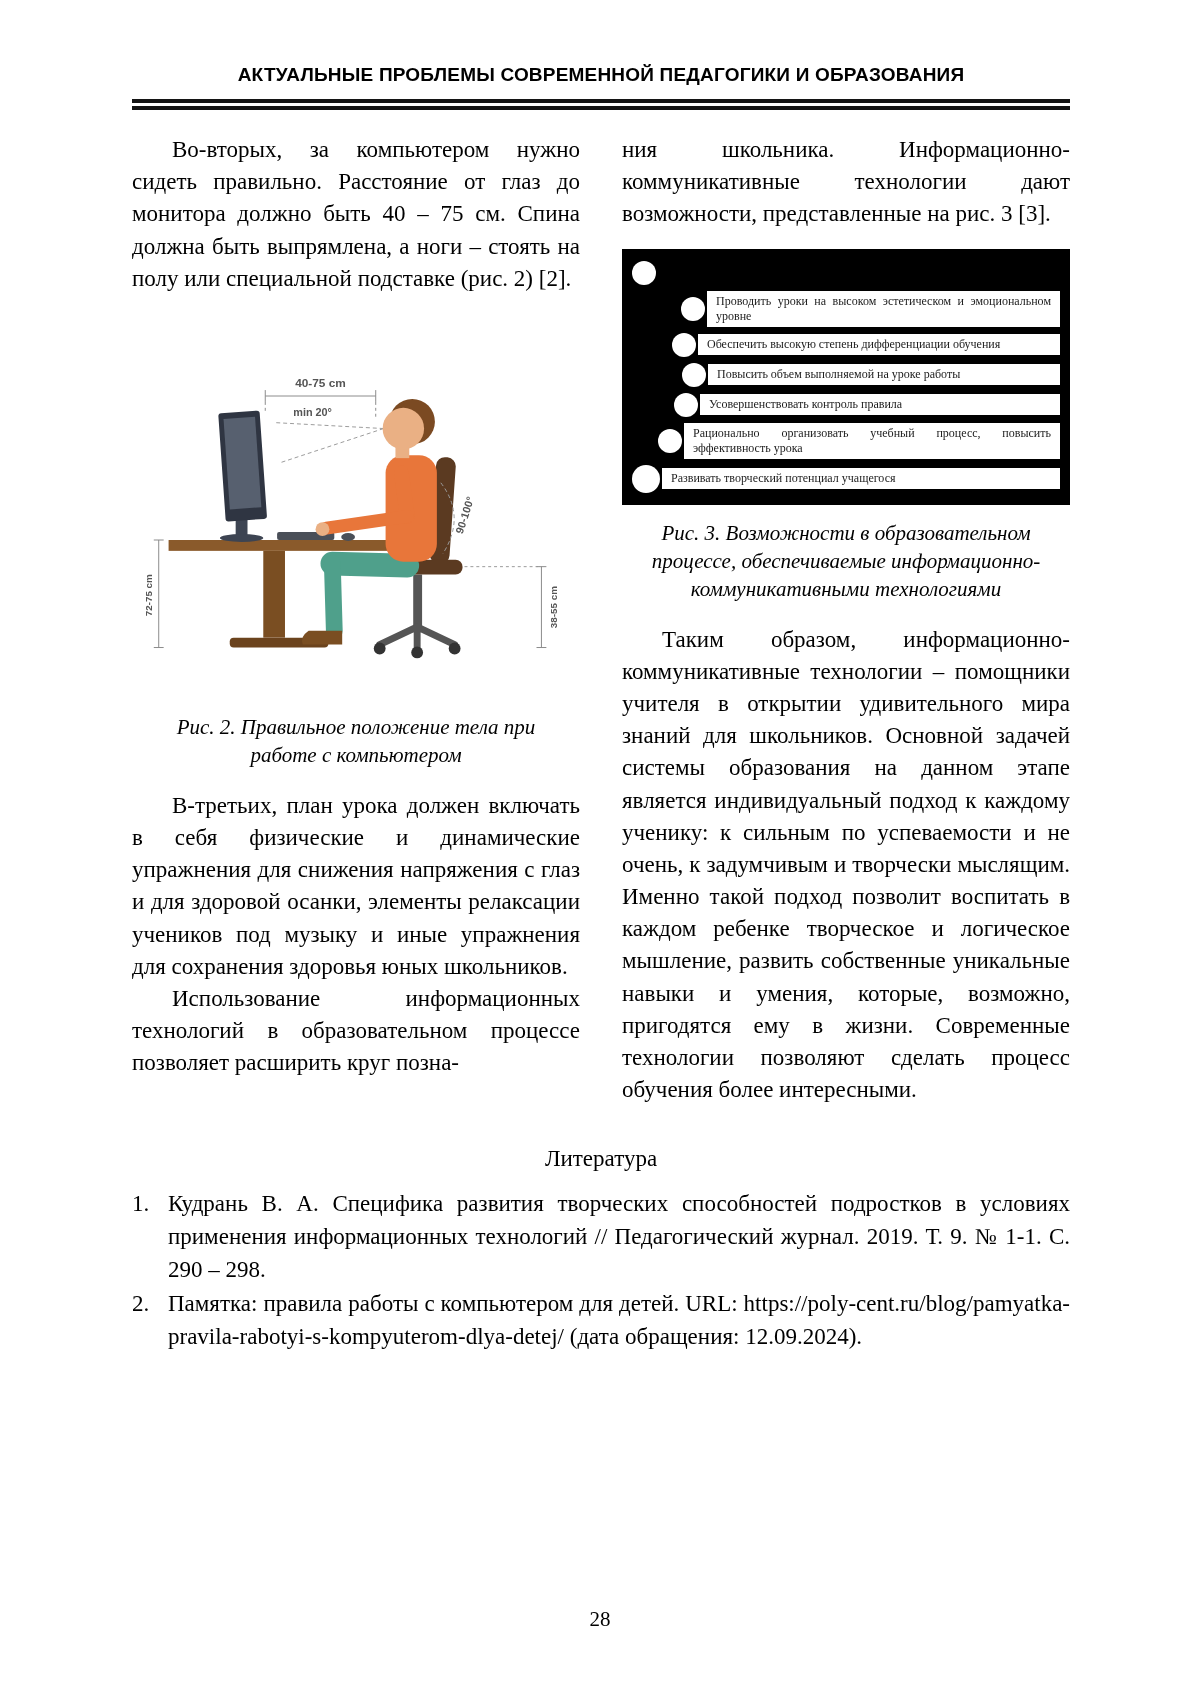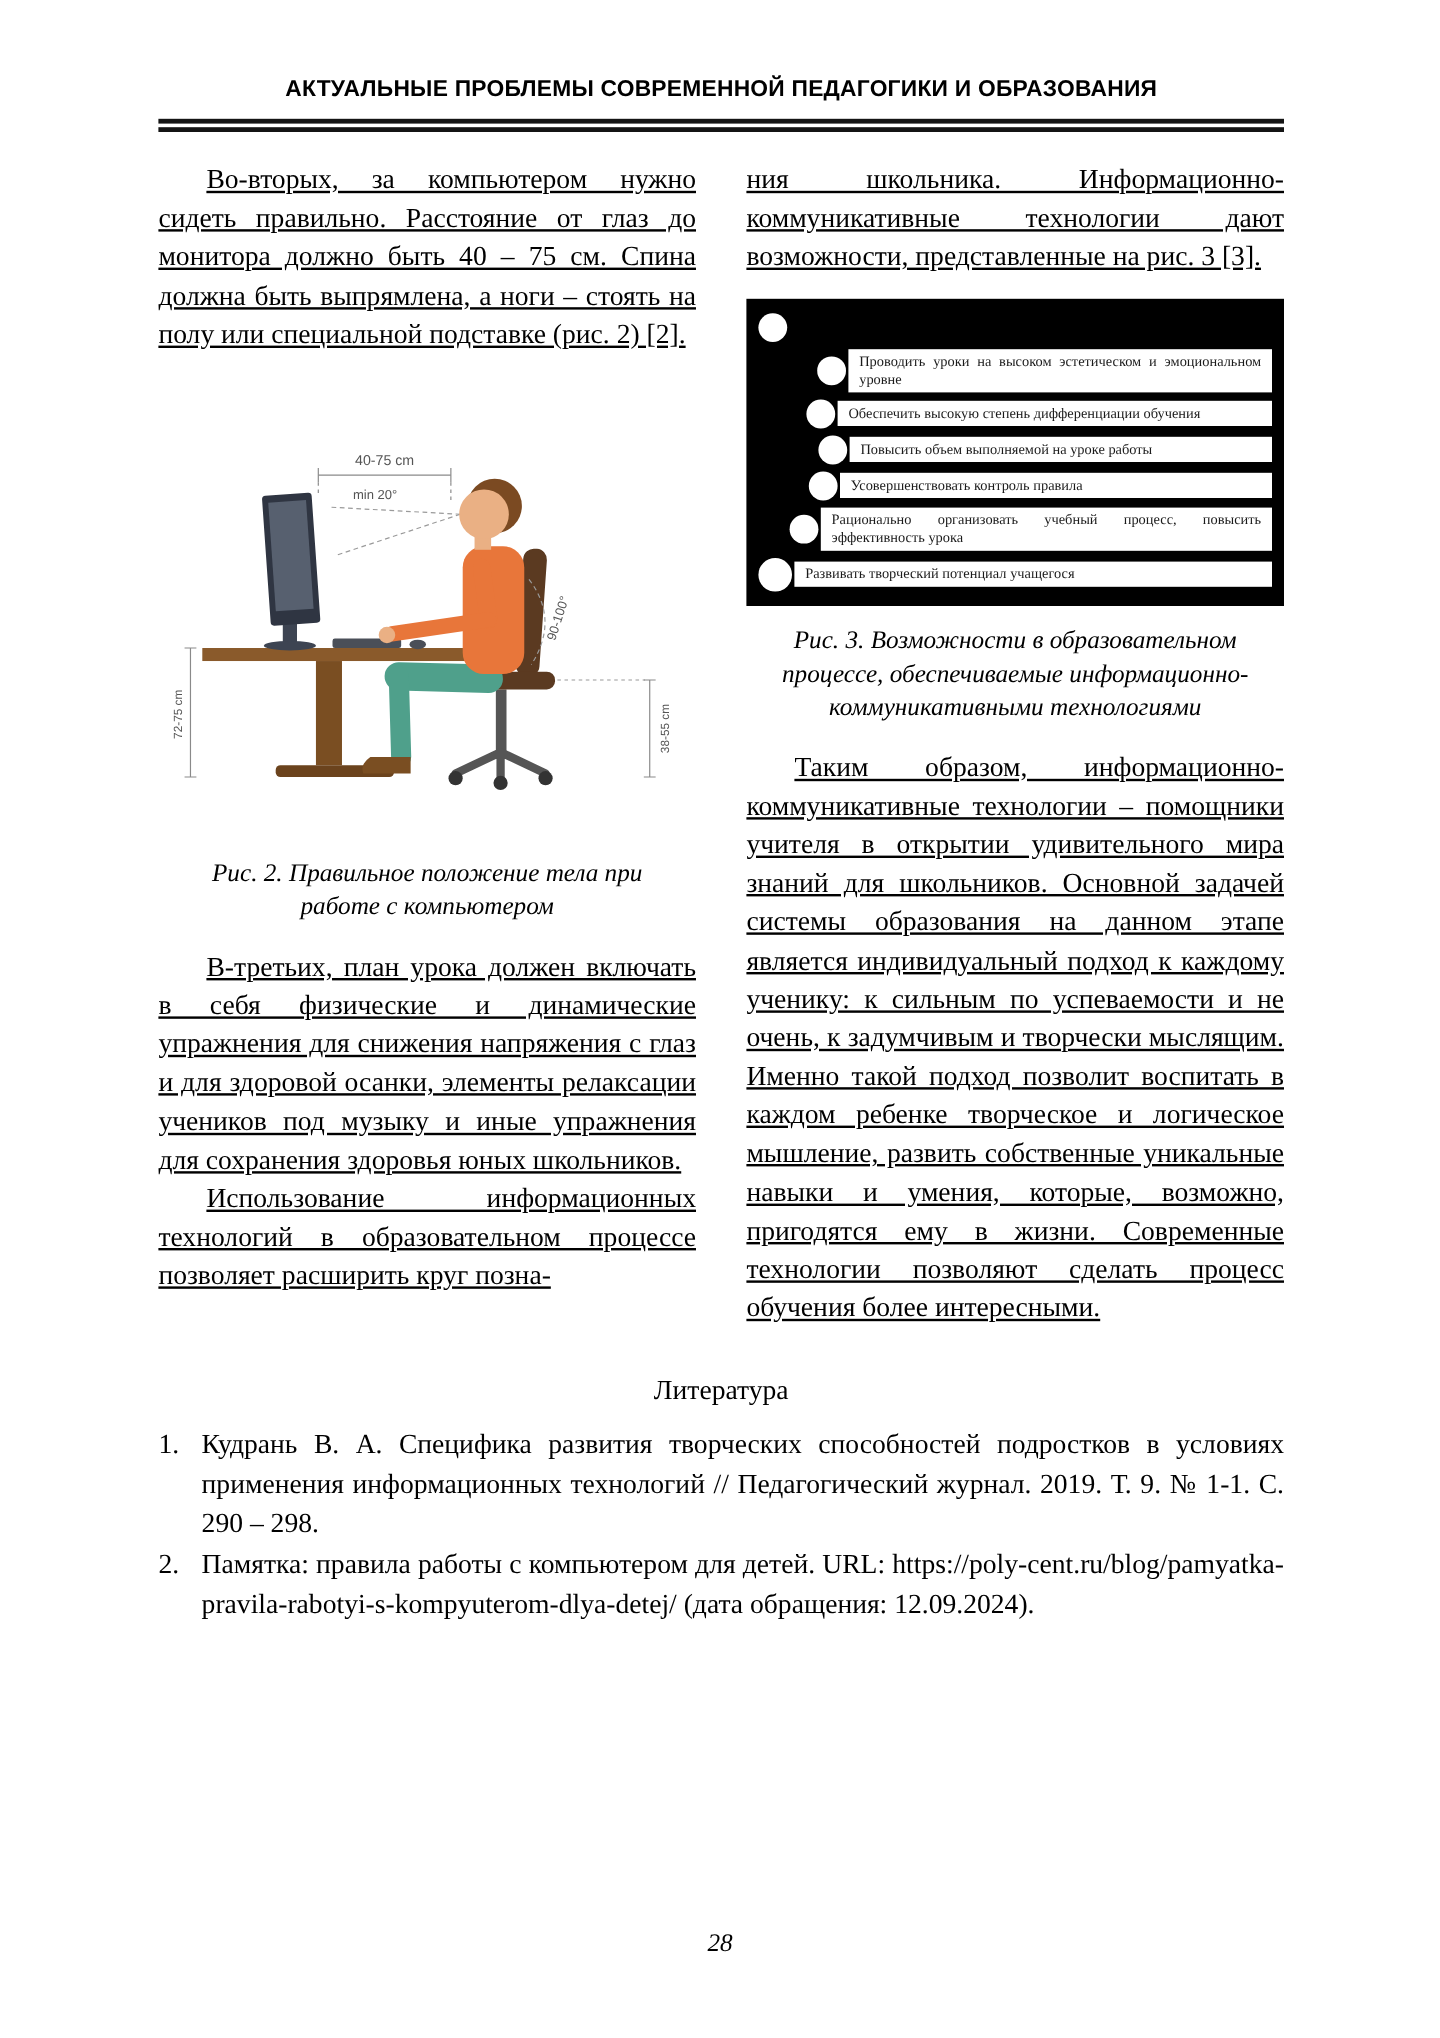--- a/index.html
+++ b/index.html
@@ -24,26 +24,26 @@
   .header-rule {
     margin-top:13px;
     height:11px;
     border-top:4px solid #141414;
     border-bottom:4px solid #141414;
   }
 
   
   .columns { display:flex; gap:42px; margin-top:24px; }
   .col { flex:1; font-size:23px; line-height:1.4; text-align:justify; }
-  .para { text-indent:40px;text-decoration:underline; }
+  .para { text-indent:40px; }
   .para.no-indent { text-indent:0; }
   .para + .para { margin-top:0; }
 
   
-  .fig2-wrap { width:434px; margin:22px auto 0; }
+  .fig2-wrap { width:434px; margin:22px auto 0;font-weight:bold; }
   .fig-caption {
     font-style:italic;
     text-align:center;
     font-size:21px;
     line-height:1.35;
     margin:12px auto 20px;
   }
   .fig2-caption { max-width:370px; }
   .fig3-caption { max-width:452px; margin-top:14px; }
 
@@ -82,21 +82,21 @@
   .lit-heading { text-align:center; font-weight:normal; font-size:23px; }
   .refs { margin-top:16px; font-size:23px; line-height:1.42; }
   .ref { display:flex; text-align:justify; }
   .ref + .ref { margin-top:2px; }
   .ref-num { width:36px; flex:none; }
   .ref-text { flex:1; }
 
   
   .page-number {
     position:absolute; left:0; right:0; bottom:42px;
-    text-align:center; font-size:21px;font-style:italic;
+    text-align:center; font-size:21px;
   }
 
   figure { margin:0; }
   svg text { font-family:"Liberation Sans", sans-serif; }
 </style>
 </head>
 <body>
 
 <div class="page">
 

